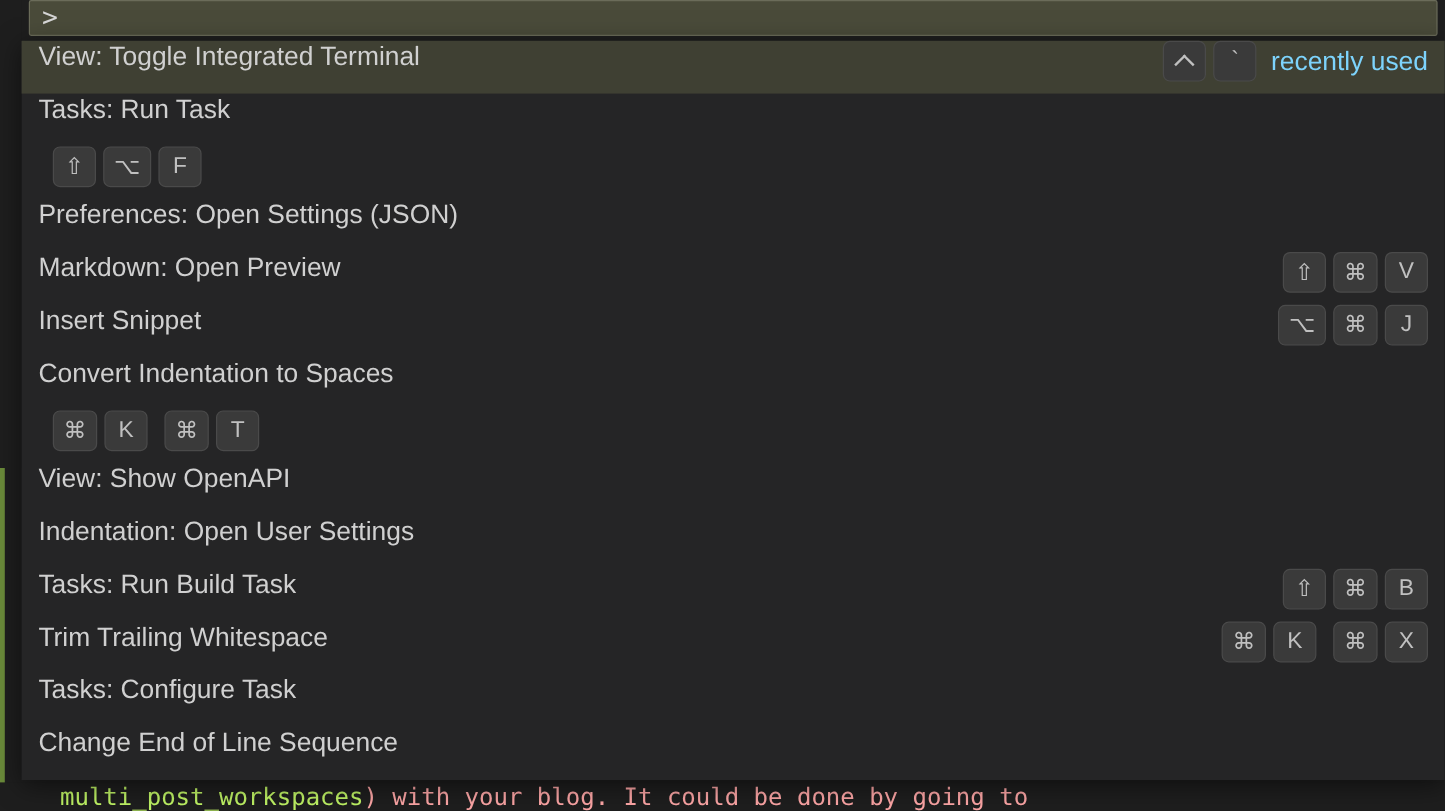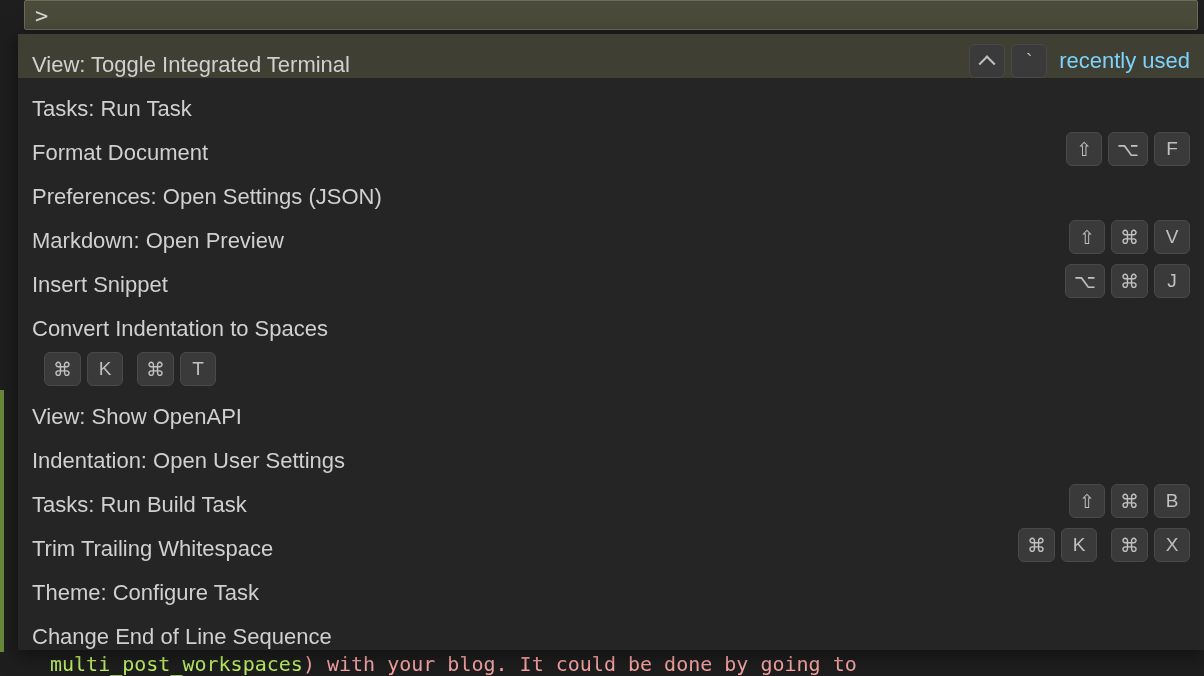--- a/index.html
+++ b/index.html
@@ -37,21 +37,21 @@
     font-size: 22px;
     font-weight: 300;
     font-family: monospace;
   }
   .results {
     background: #252526;
     box-shadow: 0 4px 20px rgba(0,0,0,0.5);
   }
   .row {
     display: flex;
-    align-items: flex-end;
+    align-items: flex-start;
     justify-content: space-between;
     padding: 0 14px;
     height: 44px;
     color: #d0d0d0;
     font-size: 22px;
     cursor: pointer;
   }
   .row.selected {
     background: #3f4033;
   }
@@ -160,21 +160,20 @@
           </span>
           <span class="keycap">`</span>
           <span class="hint-text">recently used</span>
         </div>
       </div>
       <div class="row">
         <span class="row-label">Tasks: Run Task</span>
         <div class="row-right"></div>
       </div>
       <div class="row">
-        <span class="row-label">Format Document</span>
         <div class="row-right">
           <span class="keygroup">
             <span class="keycap">⇧</span>
             <span class="keycap">⌥</span>
             <span class="keycap">F</span>
           </span>
         </div>
       </div>
       <div class="row">
         <span class="row-label">Preferences: Open Settings (JSON)</span>
@@ -241,21 +240,21 @@
             <span class="keycap">⌘</span>
             <span class="keycap">K</span>
           </span>
           <span class="keygroup">
             <span class="keycap">⌘</span>
             <span class="keycap">X</span>
           </span>
         </div>
       </div>
       <div class="row">
-        <span class="row-label">Theme: Configure Task</span>
+        <span class="row-label">Tasks: Configure Task</span>
         <div class="row-right"></div>
       </div>
       <div class="row">
         <span class="row-label">Change End of Line Sequence</span>
         <div class="row-right"></div>
       </div>
     </div>
 </div>
 
 </body></html>

